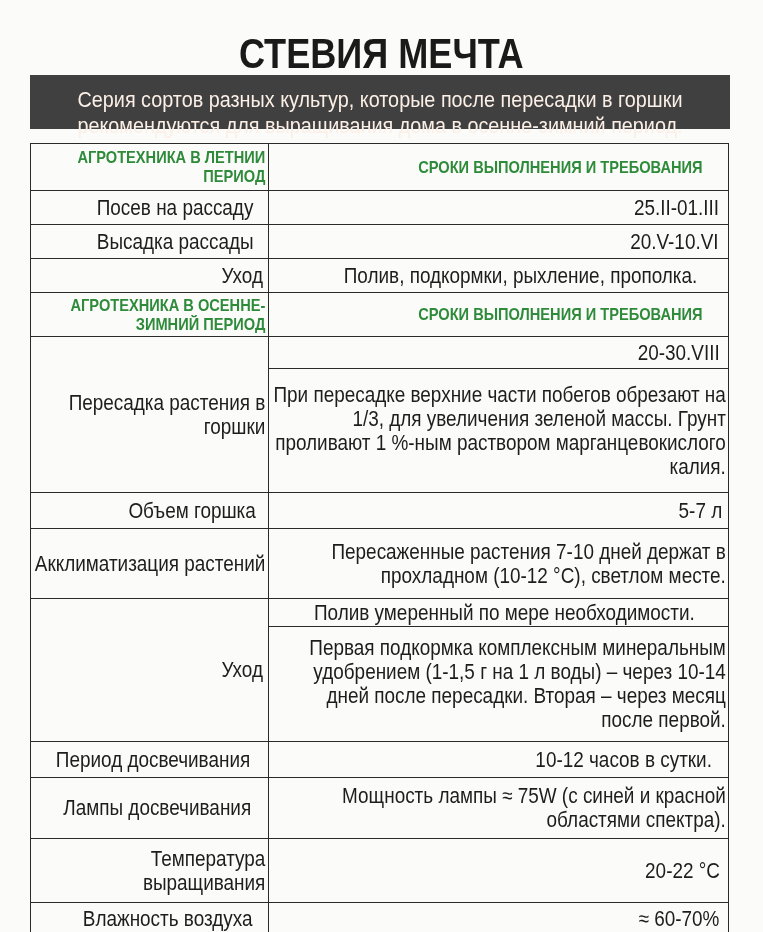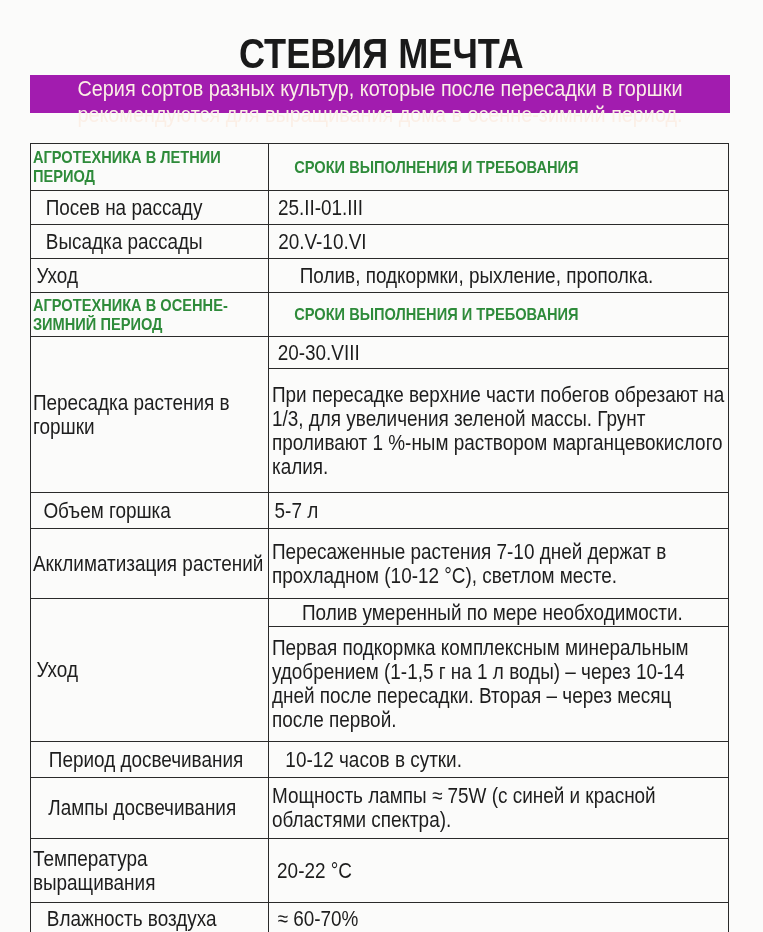--- a/index.html
+++ b/index.html
@@ -9,32 +9,32 @@
     font-family: "Liberation Sans", sans-serif;
     color: #1d1d1d;
   }
   .title {
     position: absolute; left: 0; top: 30px; width: 763px;
     text-align: center; font-weight: bold; font-size: 42px;
     letter-spacing: 0px; color: #1a1a1a;
     transform: scaleX(0.86); transform-origin: 380px 0;
   }
   .banner {
-    position: absolute; left: 30px; top: 75px; width: 700px; height: 38px;
-    background: #a21caf; color: #fbefe6;
+    position: absolute; left: 30px; top: 75px; width: 700px; height: 54px;
+    background: #404040; color: #fbefe6;
     font-size: 22.5px; line-height: 26px; text-align: center;
-    box-sizing: border-box; padding-top: 1px; white-space: nowrap;
+    box-sizing: border-box; padding-top: 12px; white-space: nowrap;
   }
   .banner span { display: block; transform: scaleX(0.88); transform-origin: center; }
   .tbl {
     position: absolute; left: 30px; top: 143px; width: 698px;
     border-collapse: collapse; table-layout: fixed;
   }
   .tbl td {
-    border: 1.5px solid #2a2a2a; text-align: left; vertical-align: middle;
+    border: 1.5px solid #2a2a2a; text-align: right; vertical-align: middle;
     padding: 0 2px; font-size: 22px; line-height: 24px; overflow: hidden;
   }
   .tbl td .t { display: inline-block; transform: scaleX(0.86); transform-origin: center; white-space: nowrap; }
   .tbl td .tw { display: inline-block; transform: scaleX(0.86); transform-origin: center; width: 116%; margin-left: -8%; }
   .hdr { color: #2e8b3a; font-weight: bold; font-size: 17px !important; line-height: 19px !important; }
   .c1 { width: 238px; }
   .c2 { width: 460px; }
   .watermark {
     position: absolute; left: 60px; top: 380px; font-size: 120px;
     font-family: "Liberation Sans", sans-serif; color: transparent;

